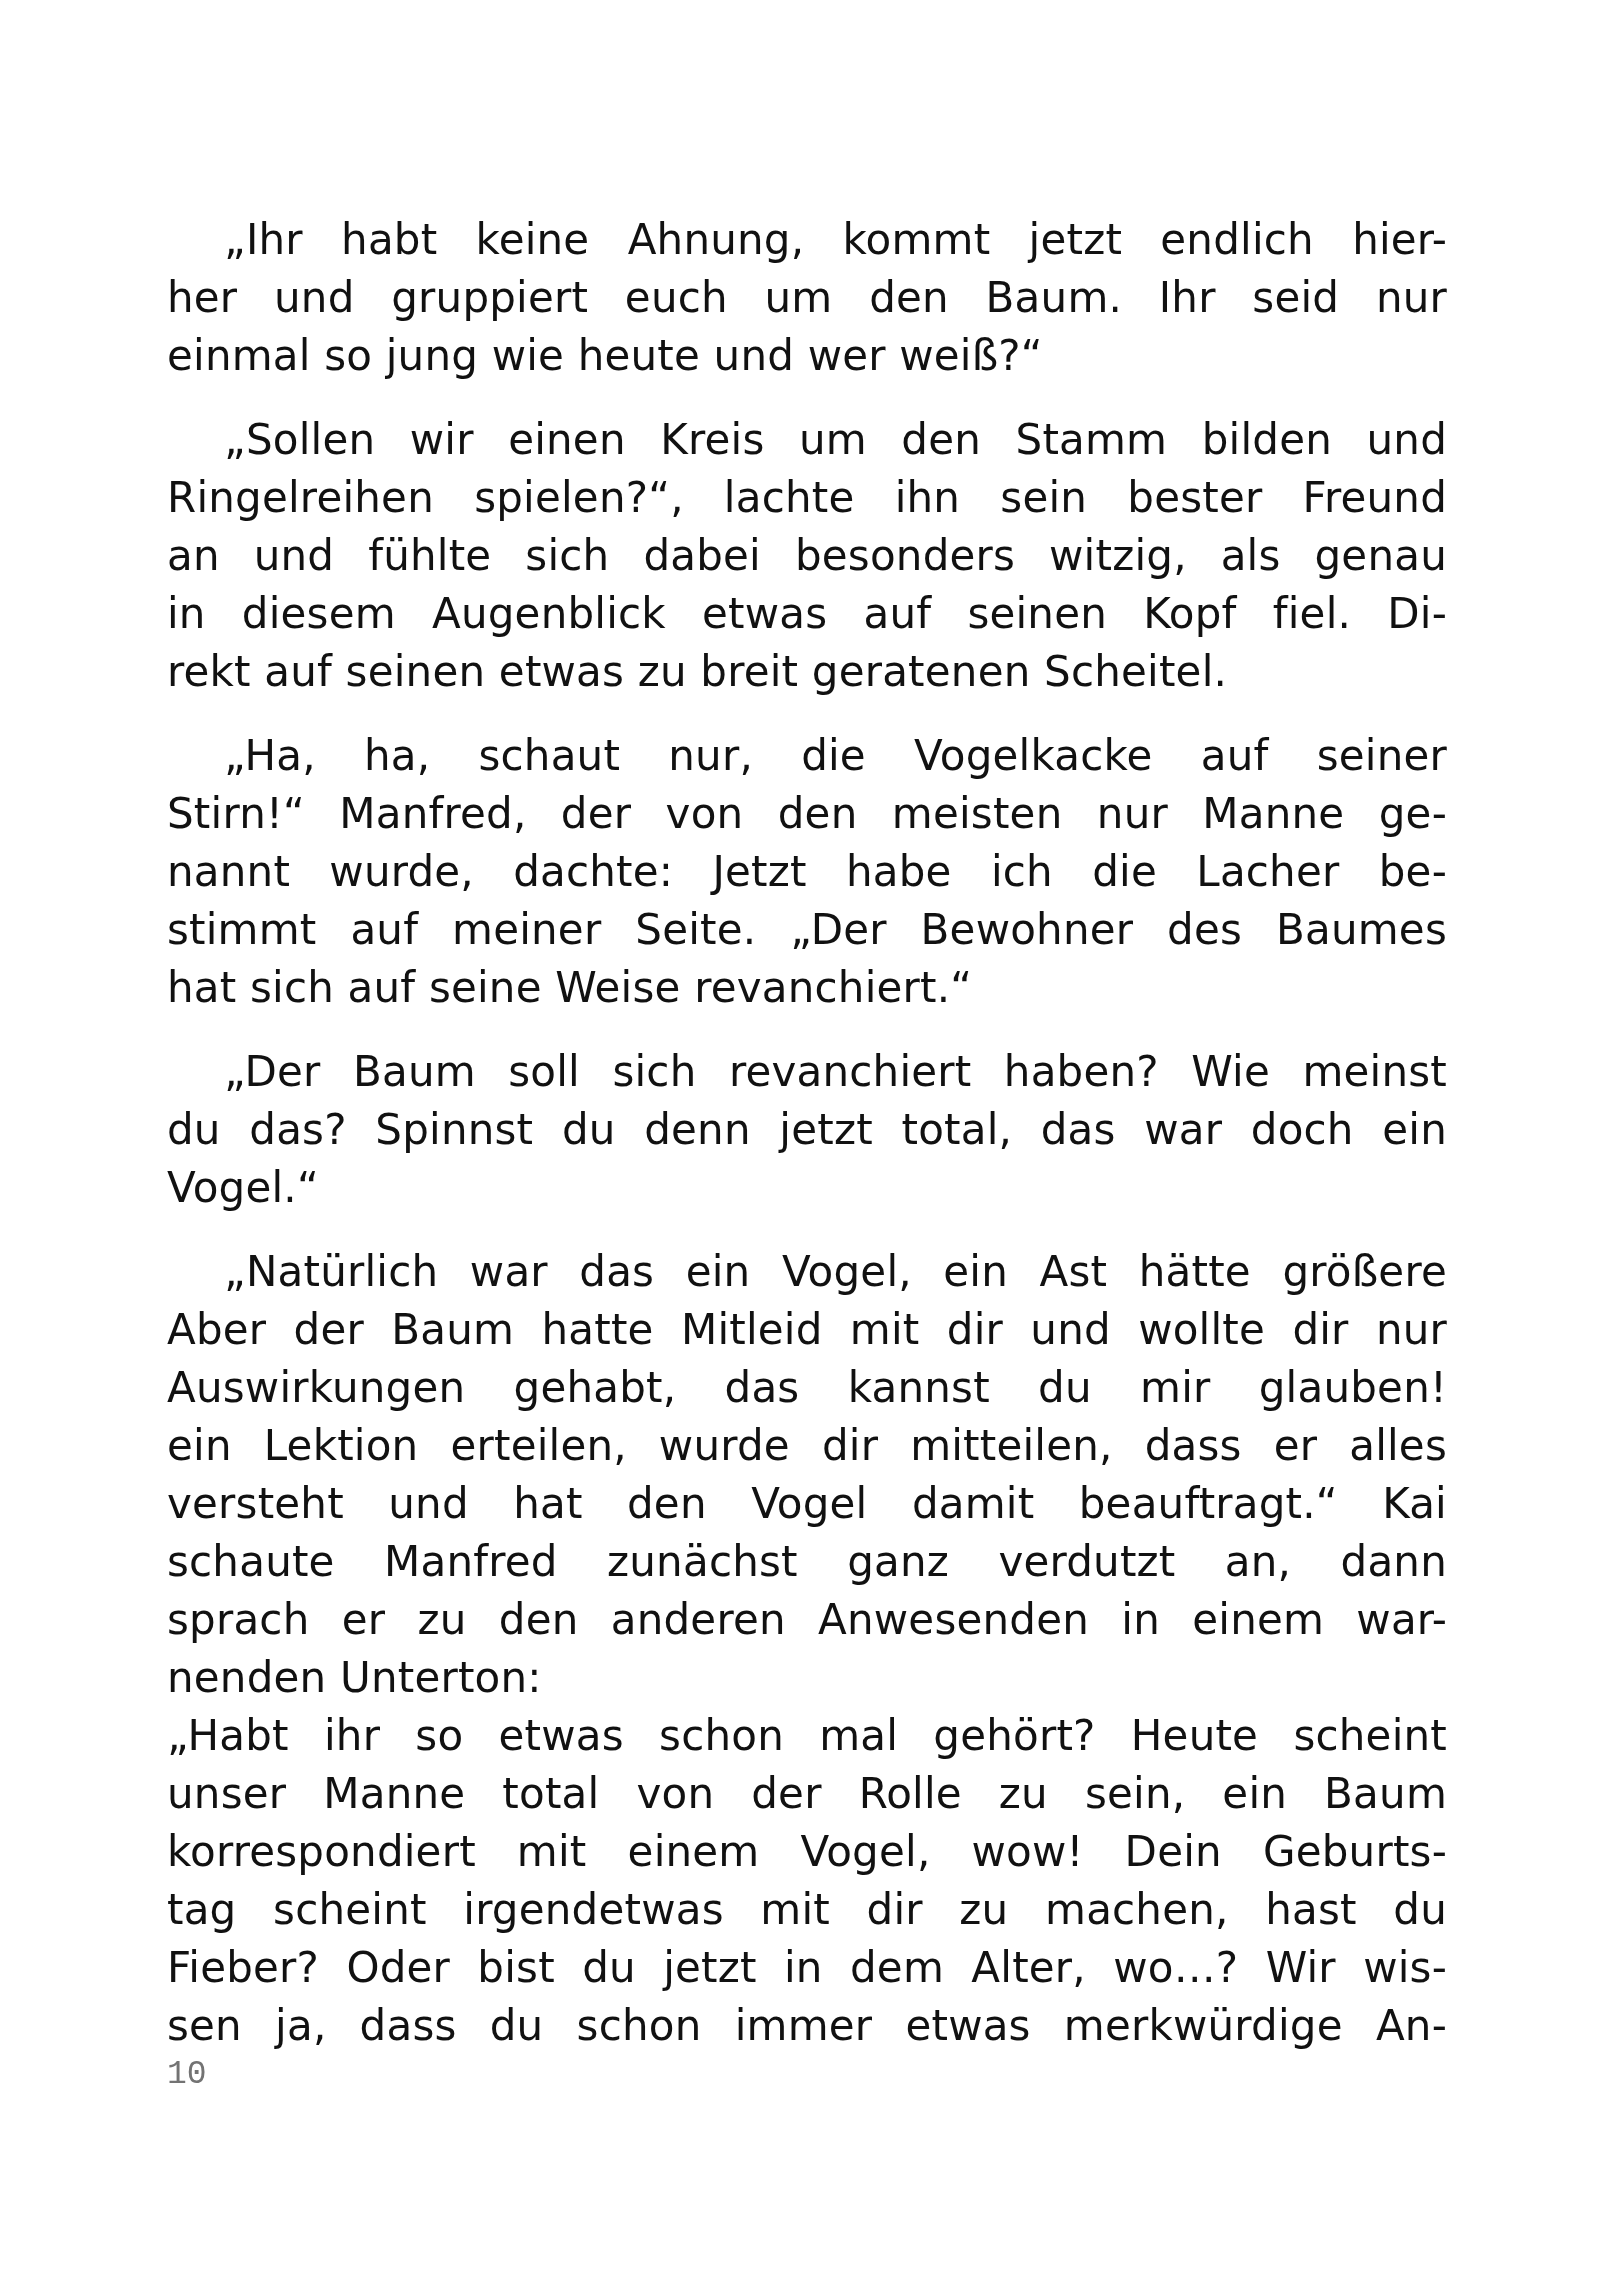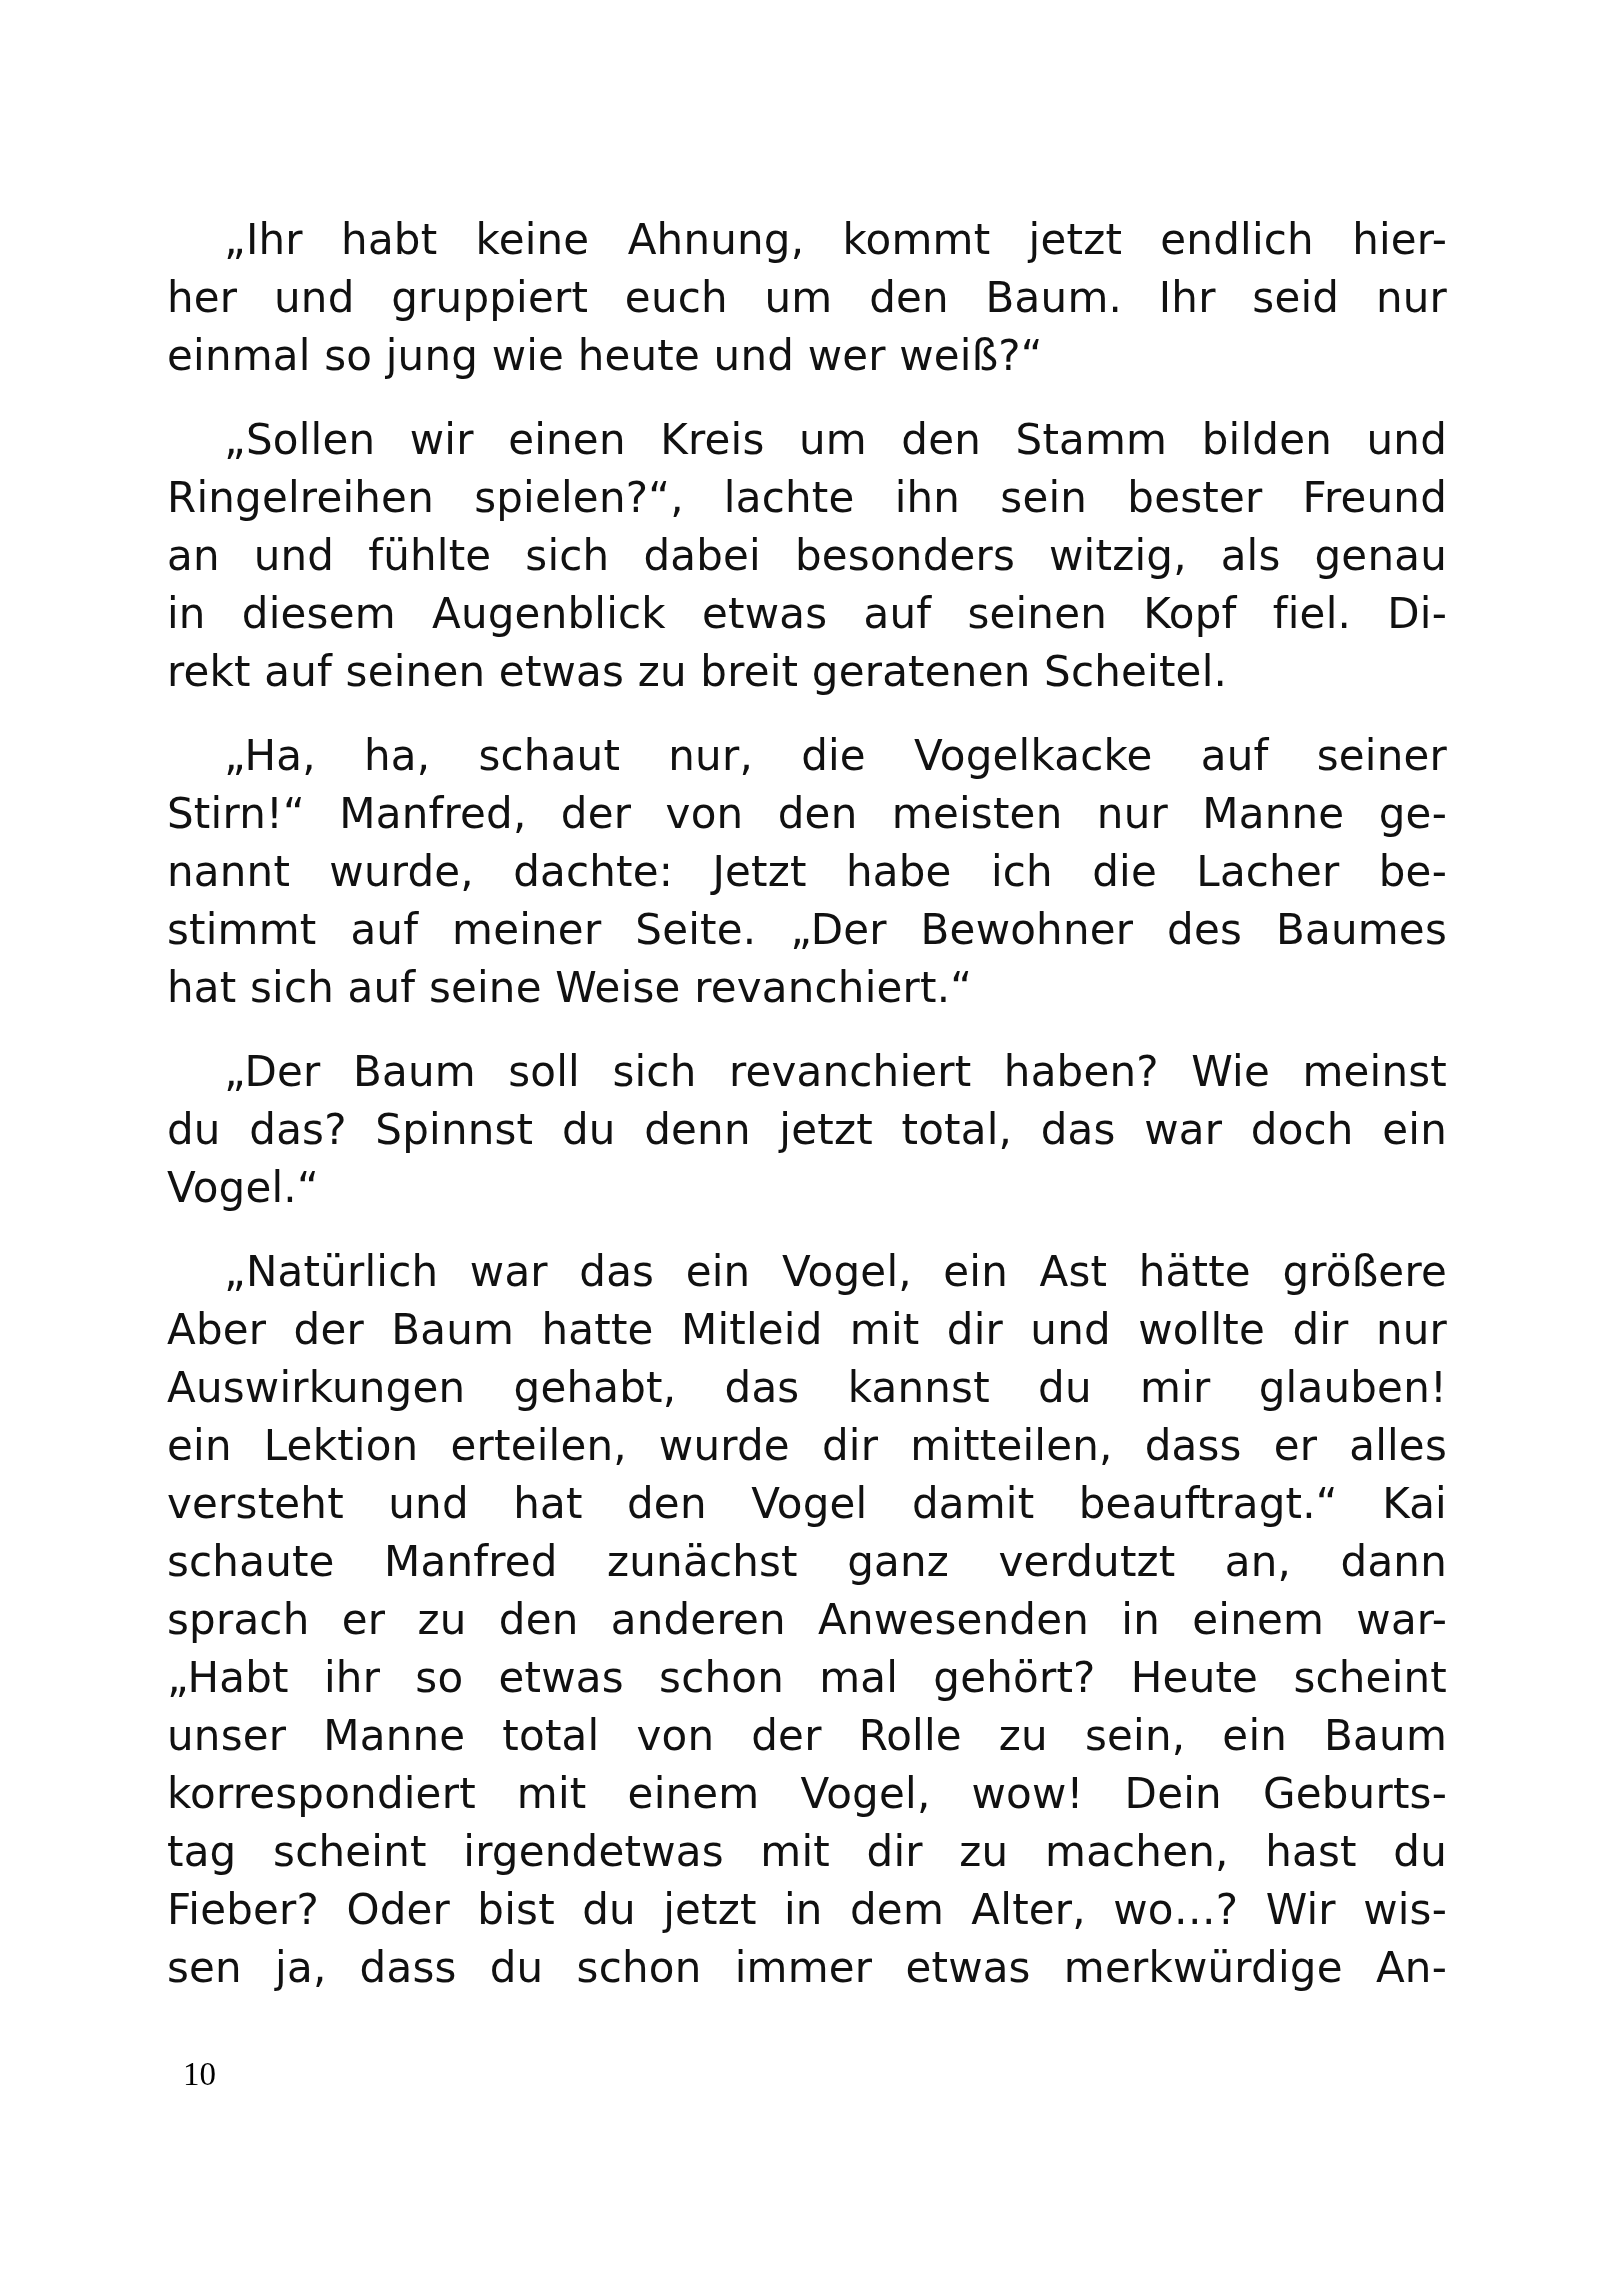--- a/index.html
+++ b/index.html
@@ -41,24 +41,23 @@
     text-align-last: left;
     -moz-text-align-last: left;
   }
   .line.indent {
     text-indent: 57px;
   }
   .page-number {
     position: absolute;
     left: 167px;
     top: 2056px;
-    font-family: Liberation Serif, serif;
+    font-family: Liberation Mono, monospace;
     font-size: 33px;
-    color: #000000;
-    margin-left: 16px;
+    color: #737373;
   }
 </style>
 </head>
 <body>
 
 <div class="page">
   <div class="text-block" id="paragraphs">
       <div class="paragraph">
         <div class="line indent">„Ihr habt keine Ahnung, kommt jetzt endlich hier-</div>
         <div class="line">her und gruppiert euch um den Baum. Ihr seid nur</div>
@@ -84,20 +83,21 @@
         <div class="line last">Vogel.“</div>
       </div>
       <div class="paragraph spaced">
         <div class="line indent">„Natürlich war das ein Vogel, ein Ast hätte größere</div>
         <div class="line">Aber der Baum hatte Mitleid mit dir und wollte dir nur</div>
         <div class="line">Auswirkungen gehabt, das kannst du mir glauben!</div>
         <div class="line">ein Lektion erteilen, wurde dir mitteilen, dass er alles</div>
         <div class="line">versteht und hat den Vogel damit beauftragt.“ Kai</div>
         <div class="line">schaute Manfred zunächst ganz verdutzt an, dann</div>
         <div class="line">sprach er zu den anderen Anwesenden in einem war-</div>
+        <div class="line last">nenden Unterton:</div>
       </div>
       <div class="paragraph">
         <div class="line">„Habt ihr so etwas schon mal gehört? Heute scheint</div>
         <div class="line">unser Manne total von der Rolle zu sein, ein Baum</div>
         <div class="line">korrespondiert mit einem Vogel, wow! Dein Geburts-</div>
         <div class="line">tag scheint irgendetwas mit dir zu machen, hast du</div>
         <div class="line">Fieber? Oder bist du jetzt in dem Alter, wo…? Wir wis-</div>
         <div class="line">sen ja, dass du schon immer etwas merkwürdige An-</div>
       </div>
     </div>

